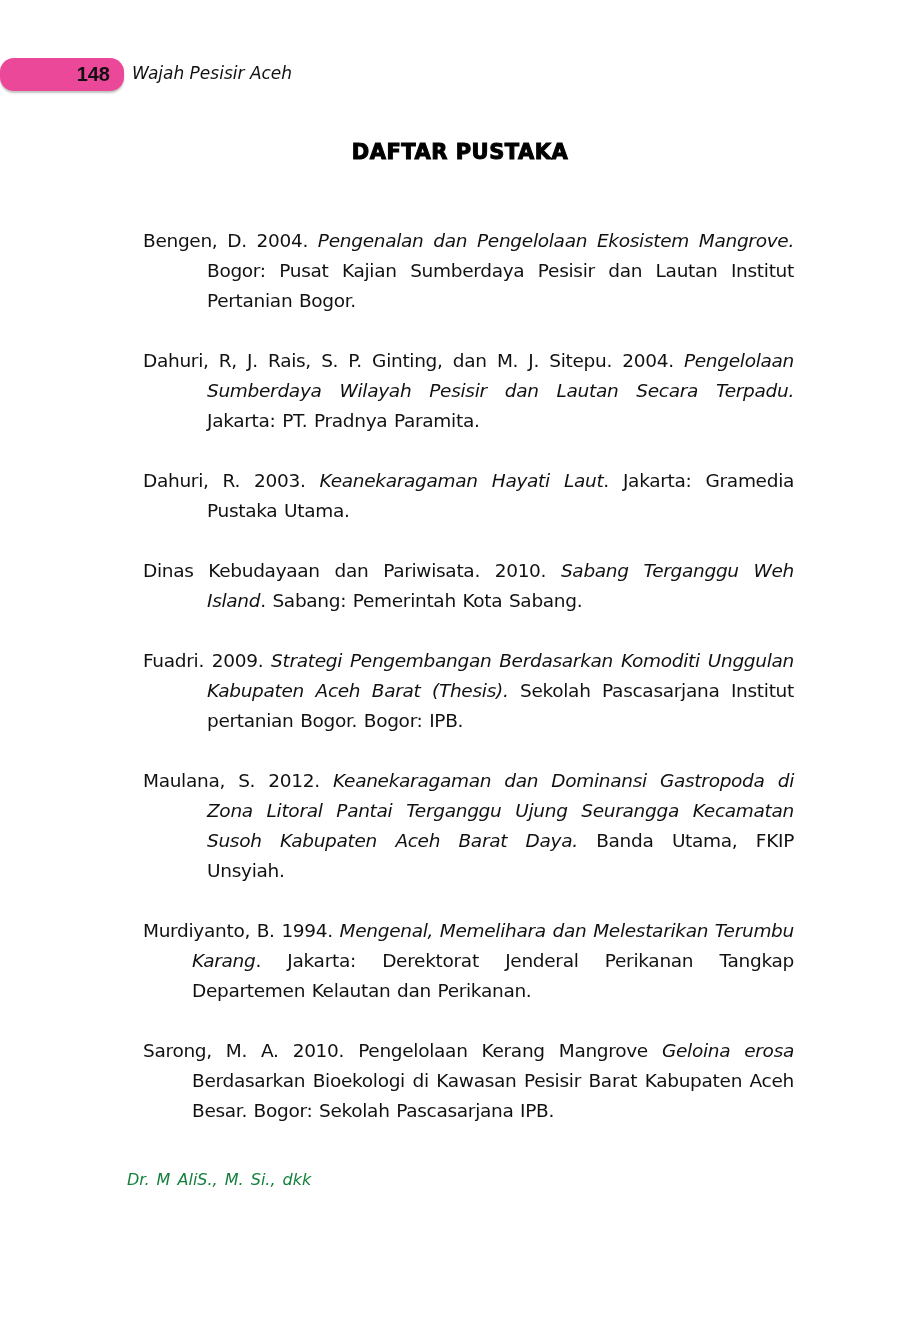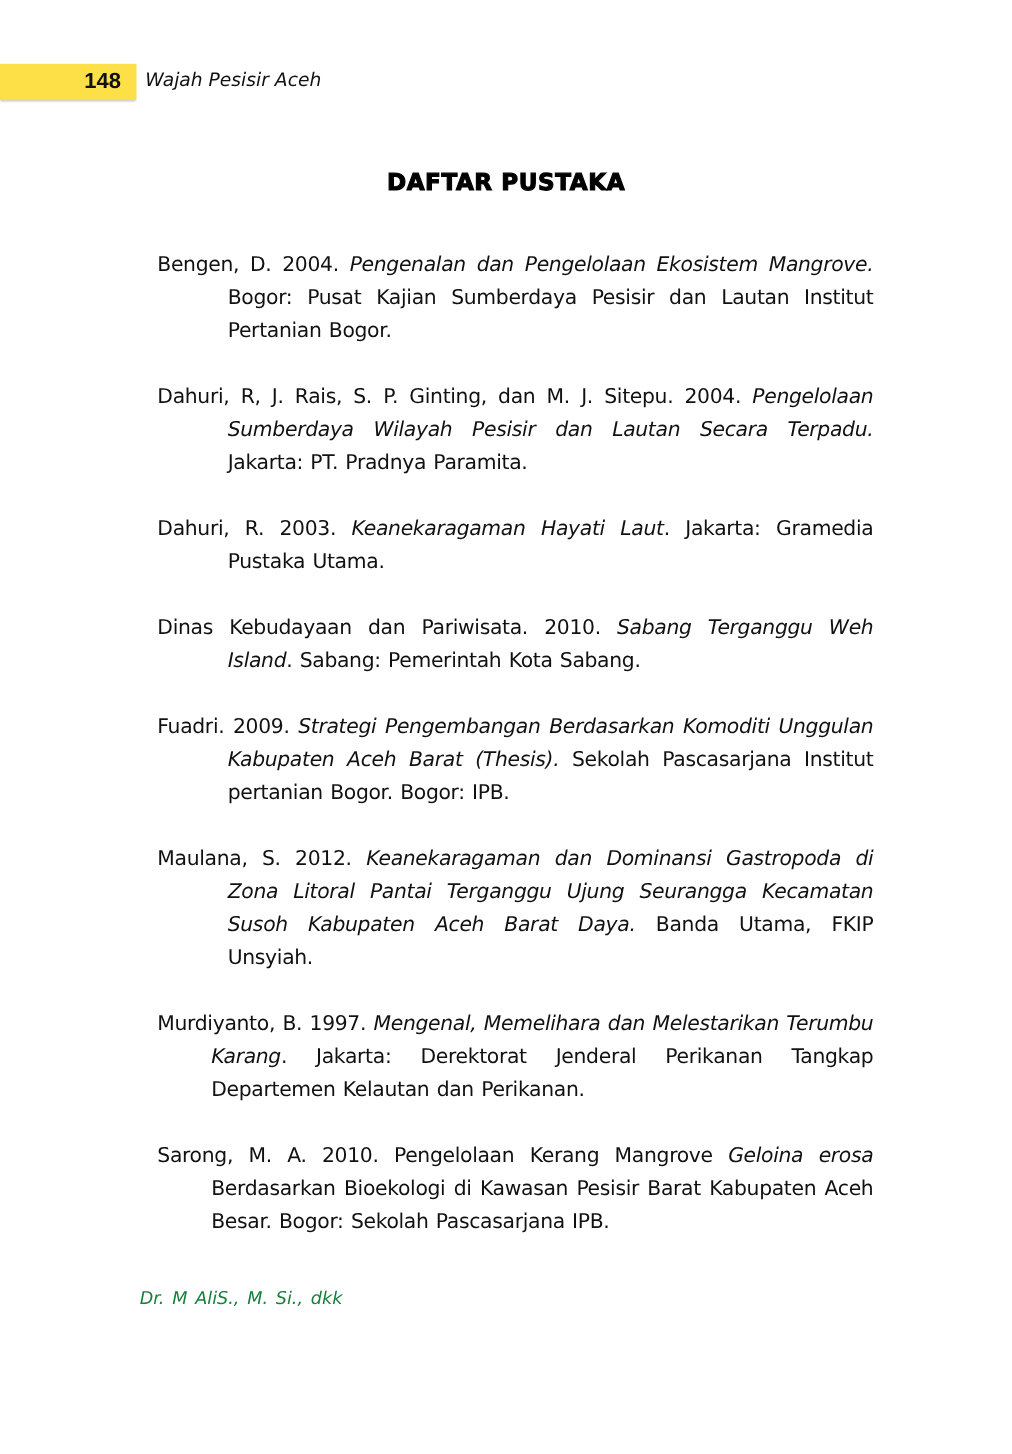--- a/index.html
+++ b/index.html
@@ -46,21 +46,20 @@
       left: 0;
       width: 920px;
       top: 140px;
       text-align: center;
       font-family: "DejaVu Sans", sans-serif;
       font-weight: 900;
       font-size: 21px;
       letter-spacing: 0.5px;
       -webkit-text-stroke: 1px #000;
       color: #000;
-      margin-top: 14px;
     }
     .references {
       position: absolute;
       left: 127px;
       top: 226px;
       width: 667px;
     }
     .ref {
       font-family: "DejaVu Sans", sans-serif;
       font-size: 18.5px;
@@ -84,31 +83,31 @@
       font-family: "DejaVu Sans", sans-serif;
       font-style: italic;
       font-size: 16px;
       color: #15803d;
       word-spacing: 2px;
     }
   </style>
 </head>
 <body>
 
-<div class="page-number-tab" style="background: #fde047;">
+<div class="page-number-tab" style="background: #ec4899; border-radius: 14px;">
   <span class="page-number">148</span>
 </div>
 <div class="running-title">Wajah Pesisir Aceh</div>
 
 <div class="section-title">DAFTAR PUSTAKA</div>
 
 <div class="references">
   <p class="ref"><span>Bengen,  D. 2004. </span><em>Pengenalan dan Pengelolaan Ekosistem Mangrove.</em><span> Bogor: Pusat Kajian Sumberdaya Pesisir dan Lautan Institut Pertanian Bogor.</span></p>
   <p class="ref"><span>Dahuri, R,   J. Rais, S. P. Ginting,   dan M. J. Sitepu. 2004. </span><em>Pengelolaan Sumberdaya Wilayah Pesisir dan Lautan Secara Terpadu.</em><span>  Jakarta:  PT. Pradnya Paramita.</span></p>
   <p class="ref"><span>Dahuri, R. 2003. </span><em>Keanekaragaman Hayati Laut</em><span>. Jakarta: Gramedia Pustaka Utama.</span></p>
   <p class="ref"><span>Dinas  Kebudayaan dan Pariwisata. 2010. </span><em>Sabang Terganggu Weh Island</em><span>. Sabang: Pemerintah  Kota Sabang.</span></p>
   <p class="ref"><span>Fuadri. 2009. </span><em>Strategi Pengembangan Berdasarkan Komoditi Unggulan Kabupaten Aceh Barat (Thesis).</em><span> Sekolah Pascasarjana Institut pertanian Bogor. Bogor: IPB.</span></p>
   <p class="ref"><span>Maulana, S. 2012. </span><em>Keanekaragaman dan Dominansi Gastropoda di Zona Litoral Pantai Terganggu Ujung  Seurangga  Kecamatan Susoh Kabupaten Aceh Barat Daya.</em><span> Banda Utama, FKIP Unsyiah.</span></p>
-  <p class="ref indent-narrow"><span>Murdiyanto, B. 1997. </span><em>Mengenal, Memelihara dan Melestarikan Terumbu Karang</em><span>. Jakarta: Derektorat Jenderal Perikanan Tangkap Departemen Kelautan dan Perikanan.</span></p>
+  <p class="ref indent-narrow"><span>Murdiyanto, B. 1994. </span><em>Mengenal, Memelihara dan Melestarikan Terumbu Karang</em><span>. Jakarta: Derektorat Jenderal Perikanan Tangkap Departemen Kelautan dan Perikanan.</span></p>
   <p class="ref indent-narrow"><span>Sarong, M. A. 2010. Pengelolaan Kerang Mangrove </span><em>Geloina erosa</em><span> Berdasarkan Bioekologi di Kawasan Pesisir Barat Kabupaten Aceh Besar. Bogor: Sekolah Pascasarjana IPB.</span></p>
 </div>
 
 <div class="footer-author">Dr. M  AliS., M. Si., dkk</div>
 
 </body></html>

